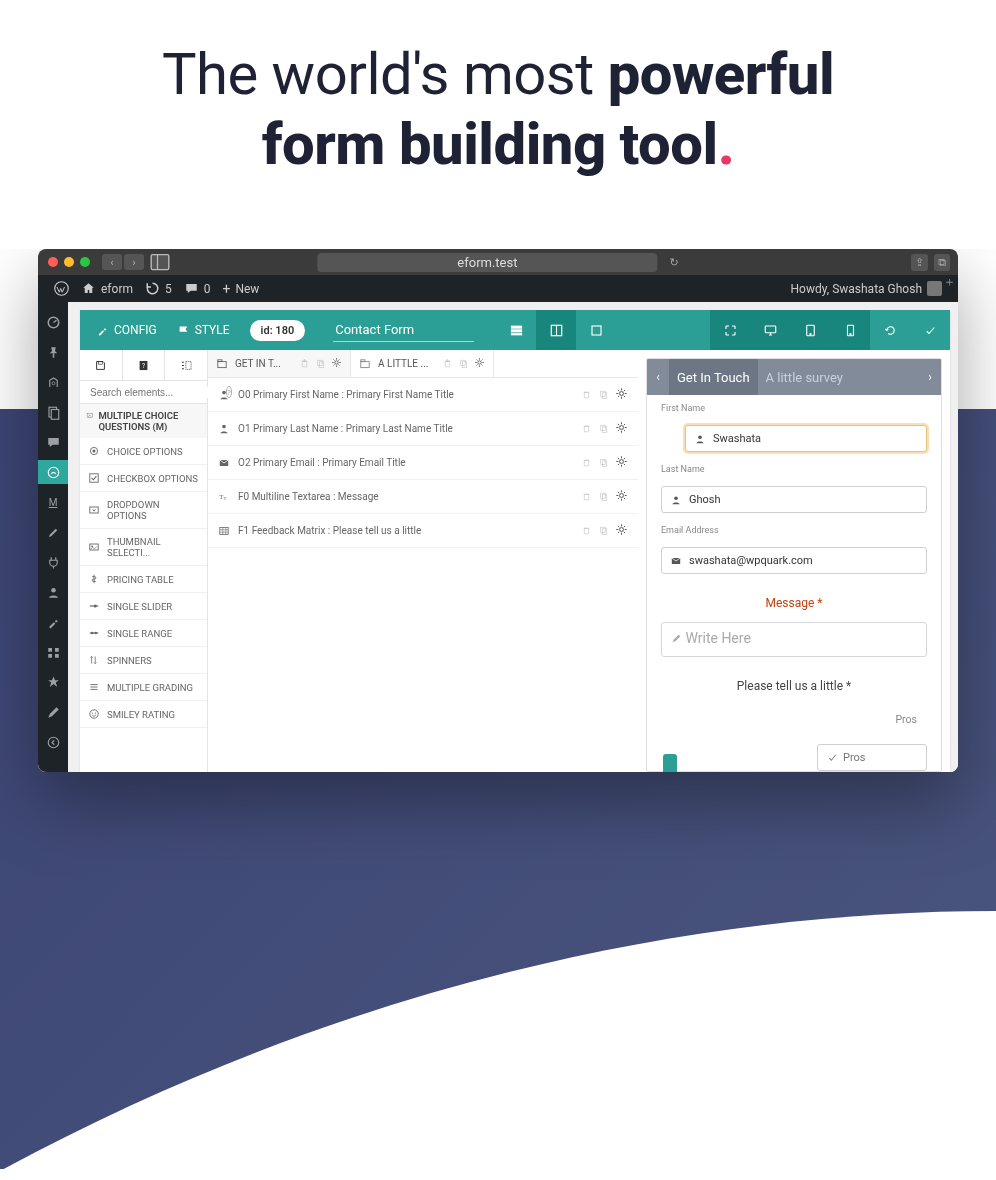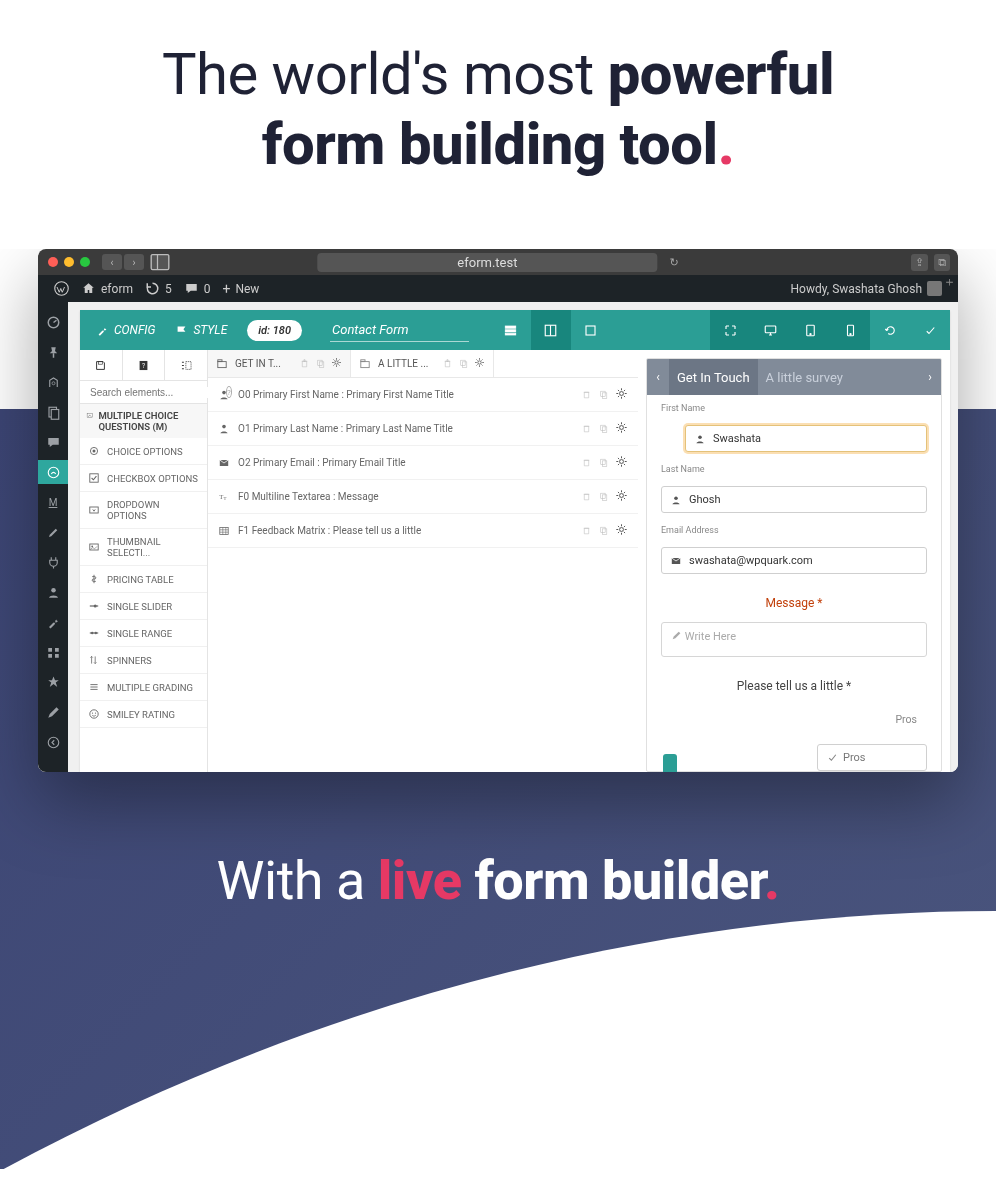--- a/index.html
+++ b/index.html
@@ -142,21 +142,20 @@
 }
 .wp-side .sicon.active svg { fill:#fff; }
 
 .builder { flex: 1; background: #fff; margin: 8px 8px 0 12px; display:flex; flex-direction:column; box-shadow: 0 1px 2px rgba(0,0,0,.12); }
 
 
 .teal-bar {
   background: #2b9e95; height: 40px; color: #fff;
   display: flex; align-items: center; font-size: 12px;
   padding-left: 6px;
-  font-style: italic;
 }
 .tb-btn { display: flex; align-items: center; gap: 5px; padding: 0 10px; height:100%; cursor:pointer; }
 .tb-btn svg { width:13px; height:13px; fill:#fff; }
 .id-pill { background:#fff; color:#333; border-radius: 14px; padding: 4px 11px; font-size:11px; font-weight:600; }
 .form-name { margin-left:18px; font-size:13px; border-bottom:1px solid rgba(255,255,255,.6); padding:4px 60px 4px 2px; }
 .tb-spacer { flex:1; }
 .tb-viewicons { display:flex; align-items:center; height:100%; }
 .tb-viewicons span {
   width:40px; height:100%; display:inline-flex; align-items:center; justify-content:center;
   cursor:pointer;
@@ -235,21 +234,21 @@
 .field {
   display:flex; align-items:center; gap:7px;
   border:1px solid #cfcfcf; background:#fff; border-radius:3px;
   padding:6px 8px; font-size:11px; color:#333;
 }
 .field.focused { box-shadow: 0 0 0 2px rgba(247,197,116,.55); border-color:#e4c27a;margin-left:24px; }
 .field svg { width:12px; height:12px; fill:#555; }
 .msg-lbl { text-align:center; font-size:12px; color:#c2410c; margin-top:10px; }
 .textarea {
   border:1px solid #d6d6d6; border-radius:3px; height:76px; padding:7px 9px;
-  color:#aaa; font-size:11px;
+  color:#aaa; font-size:14px;
 }
 .tellus { text-align:center; font-size:12px; color:#444; margin-top:10px; }
 .pros { text-align:right; font-size:10.5px; color:#888; padding-right:10px; margin-top:8px;}
 .prosbox {
   align-self:flex-end;
   border:1px solid #d0d0d0; border-radius:3px;
   padding:6px 28px 6px 9px; font-size:11px; color:#777;
   display:flex; align-items:center; gap:5px;
   width:110px; margin-top:6px;
 }
@@ -269,25 +268,20 @@
   </h1>
 </div>
 
 <div class="canvas">
   <div class="blue-bg">
     <svg class="curve" viewBox="0 0 996 260" preserveAspectRatio="none">
         <path d="M0,260 L0,260 C350,70 700,0 996,0 L996,260 Z" fill="#fff"></path>
       </svg>
   </div>
 
-  <div class="sub-hero">
-    <h2>
-      <span>With a </span><span class="live">live</span><strong> form builder</strong><span class="dot">.</span>
-    </h2>
-  </div>
 
   <div class="browser">
 
     <div class="titlebar">
       <div class="traffic">
         <span class="tr-close"></span>
         <span class="tr-min"></span>
         <span class="tr-max"></span>
       </div>
       <div class="nav-arrows">

